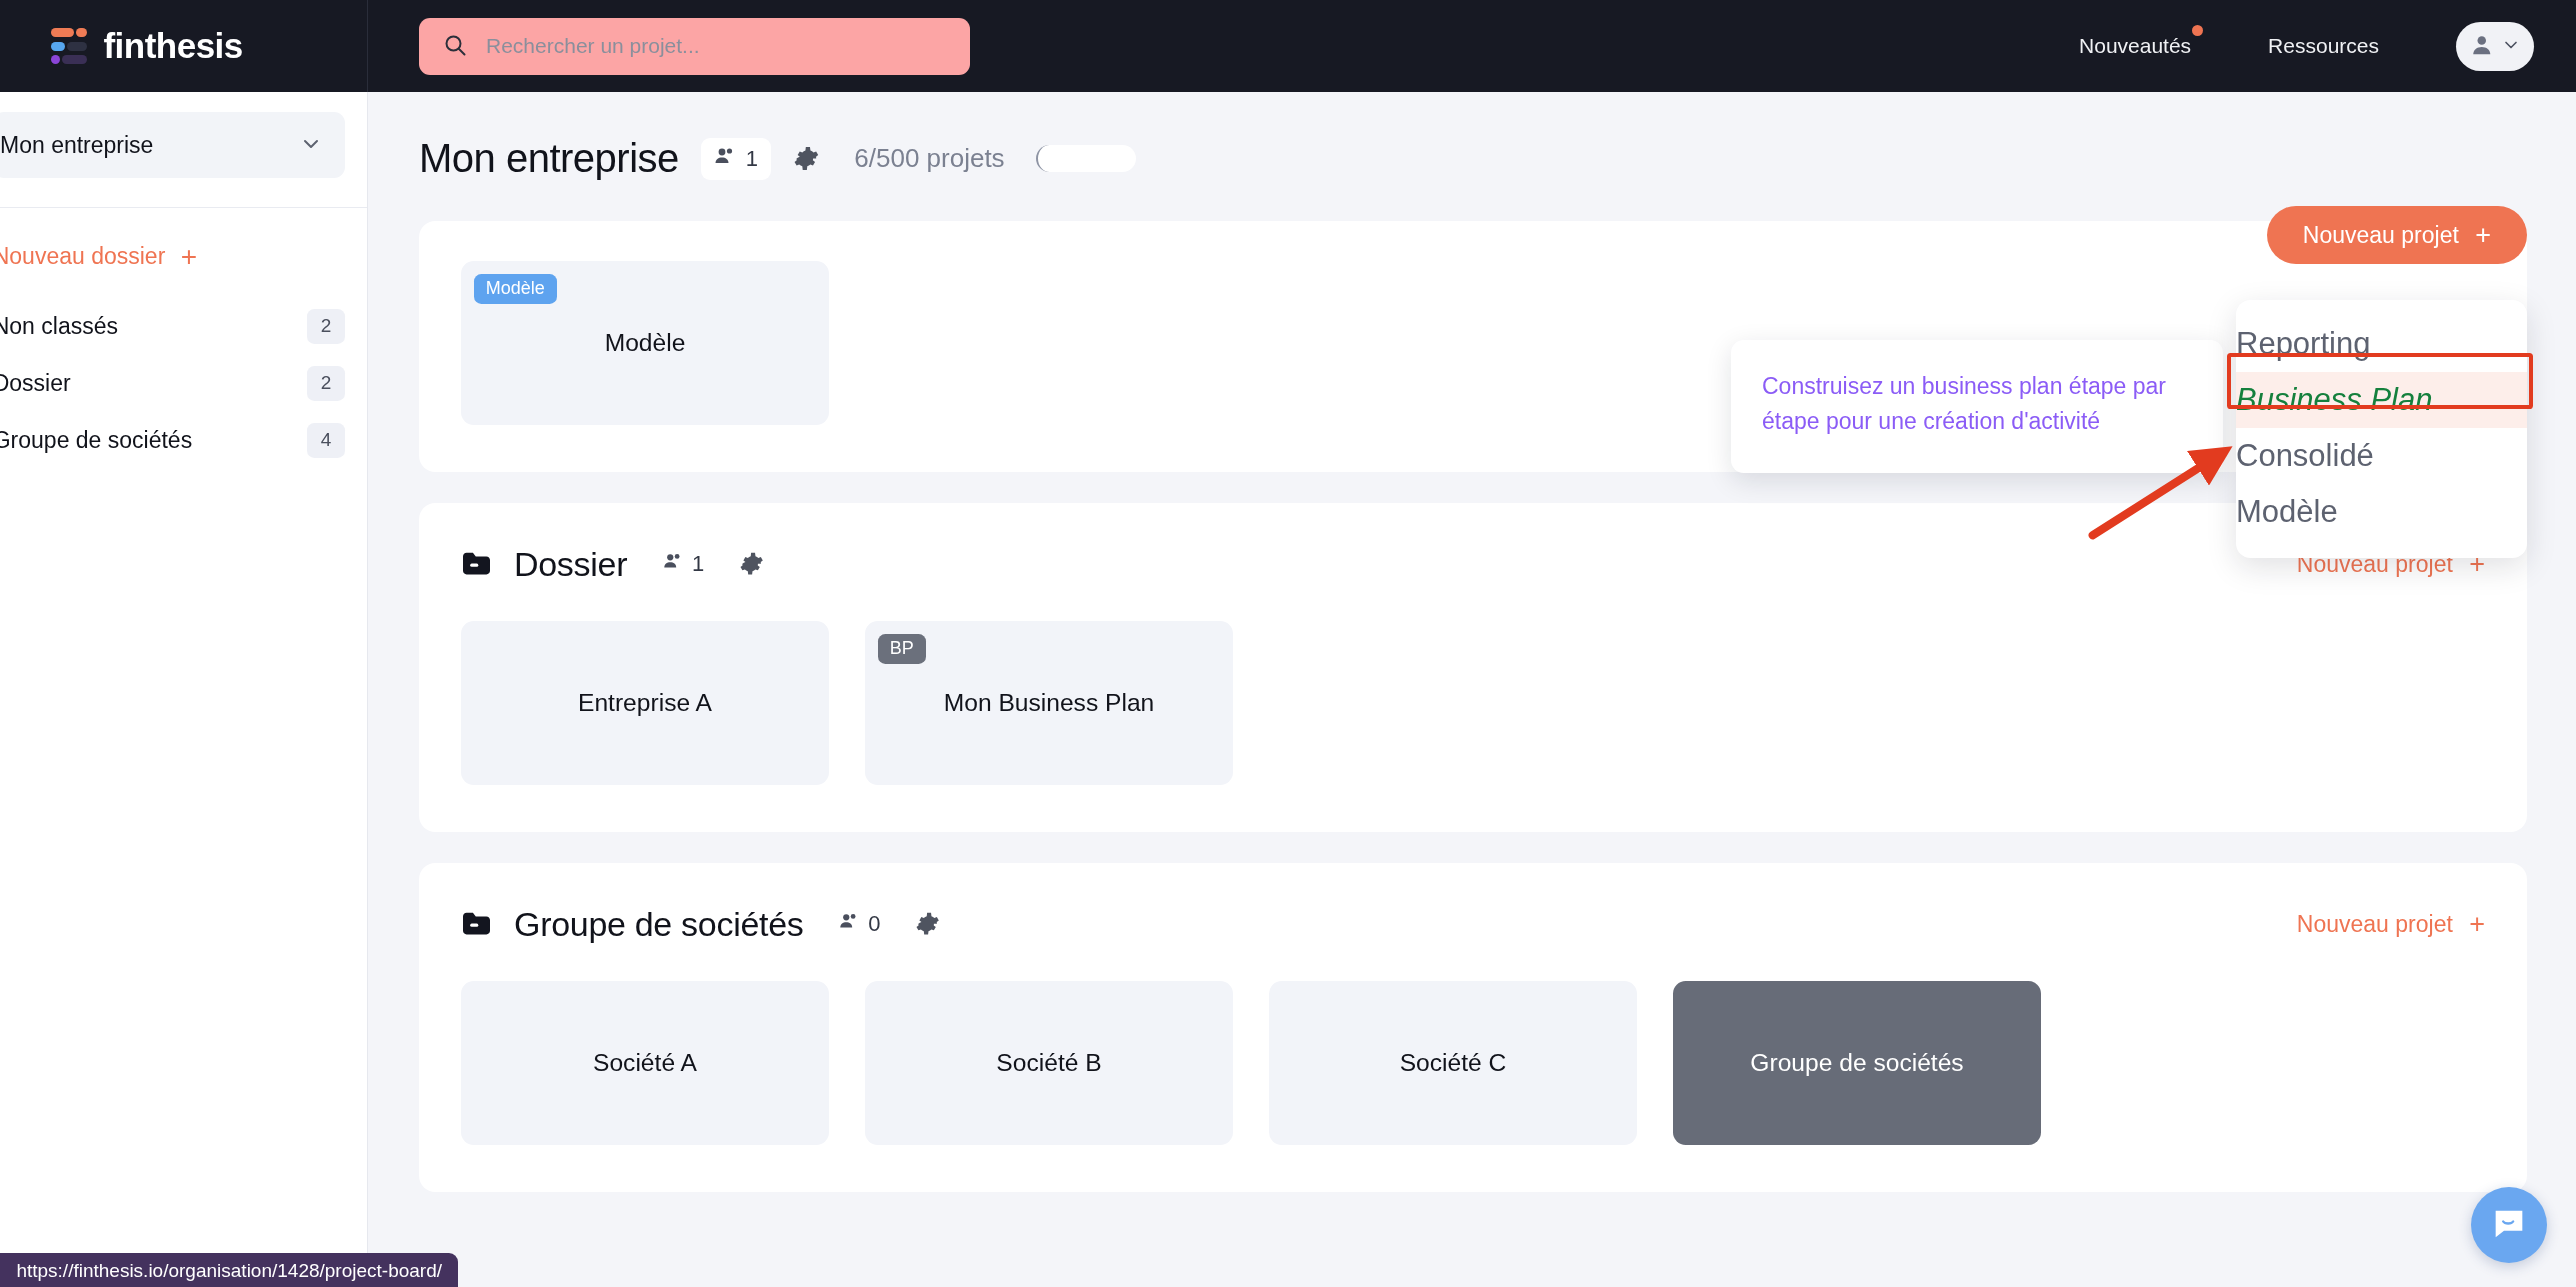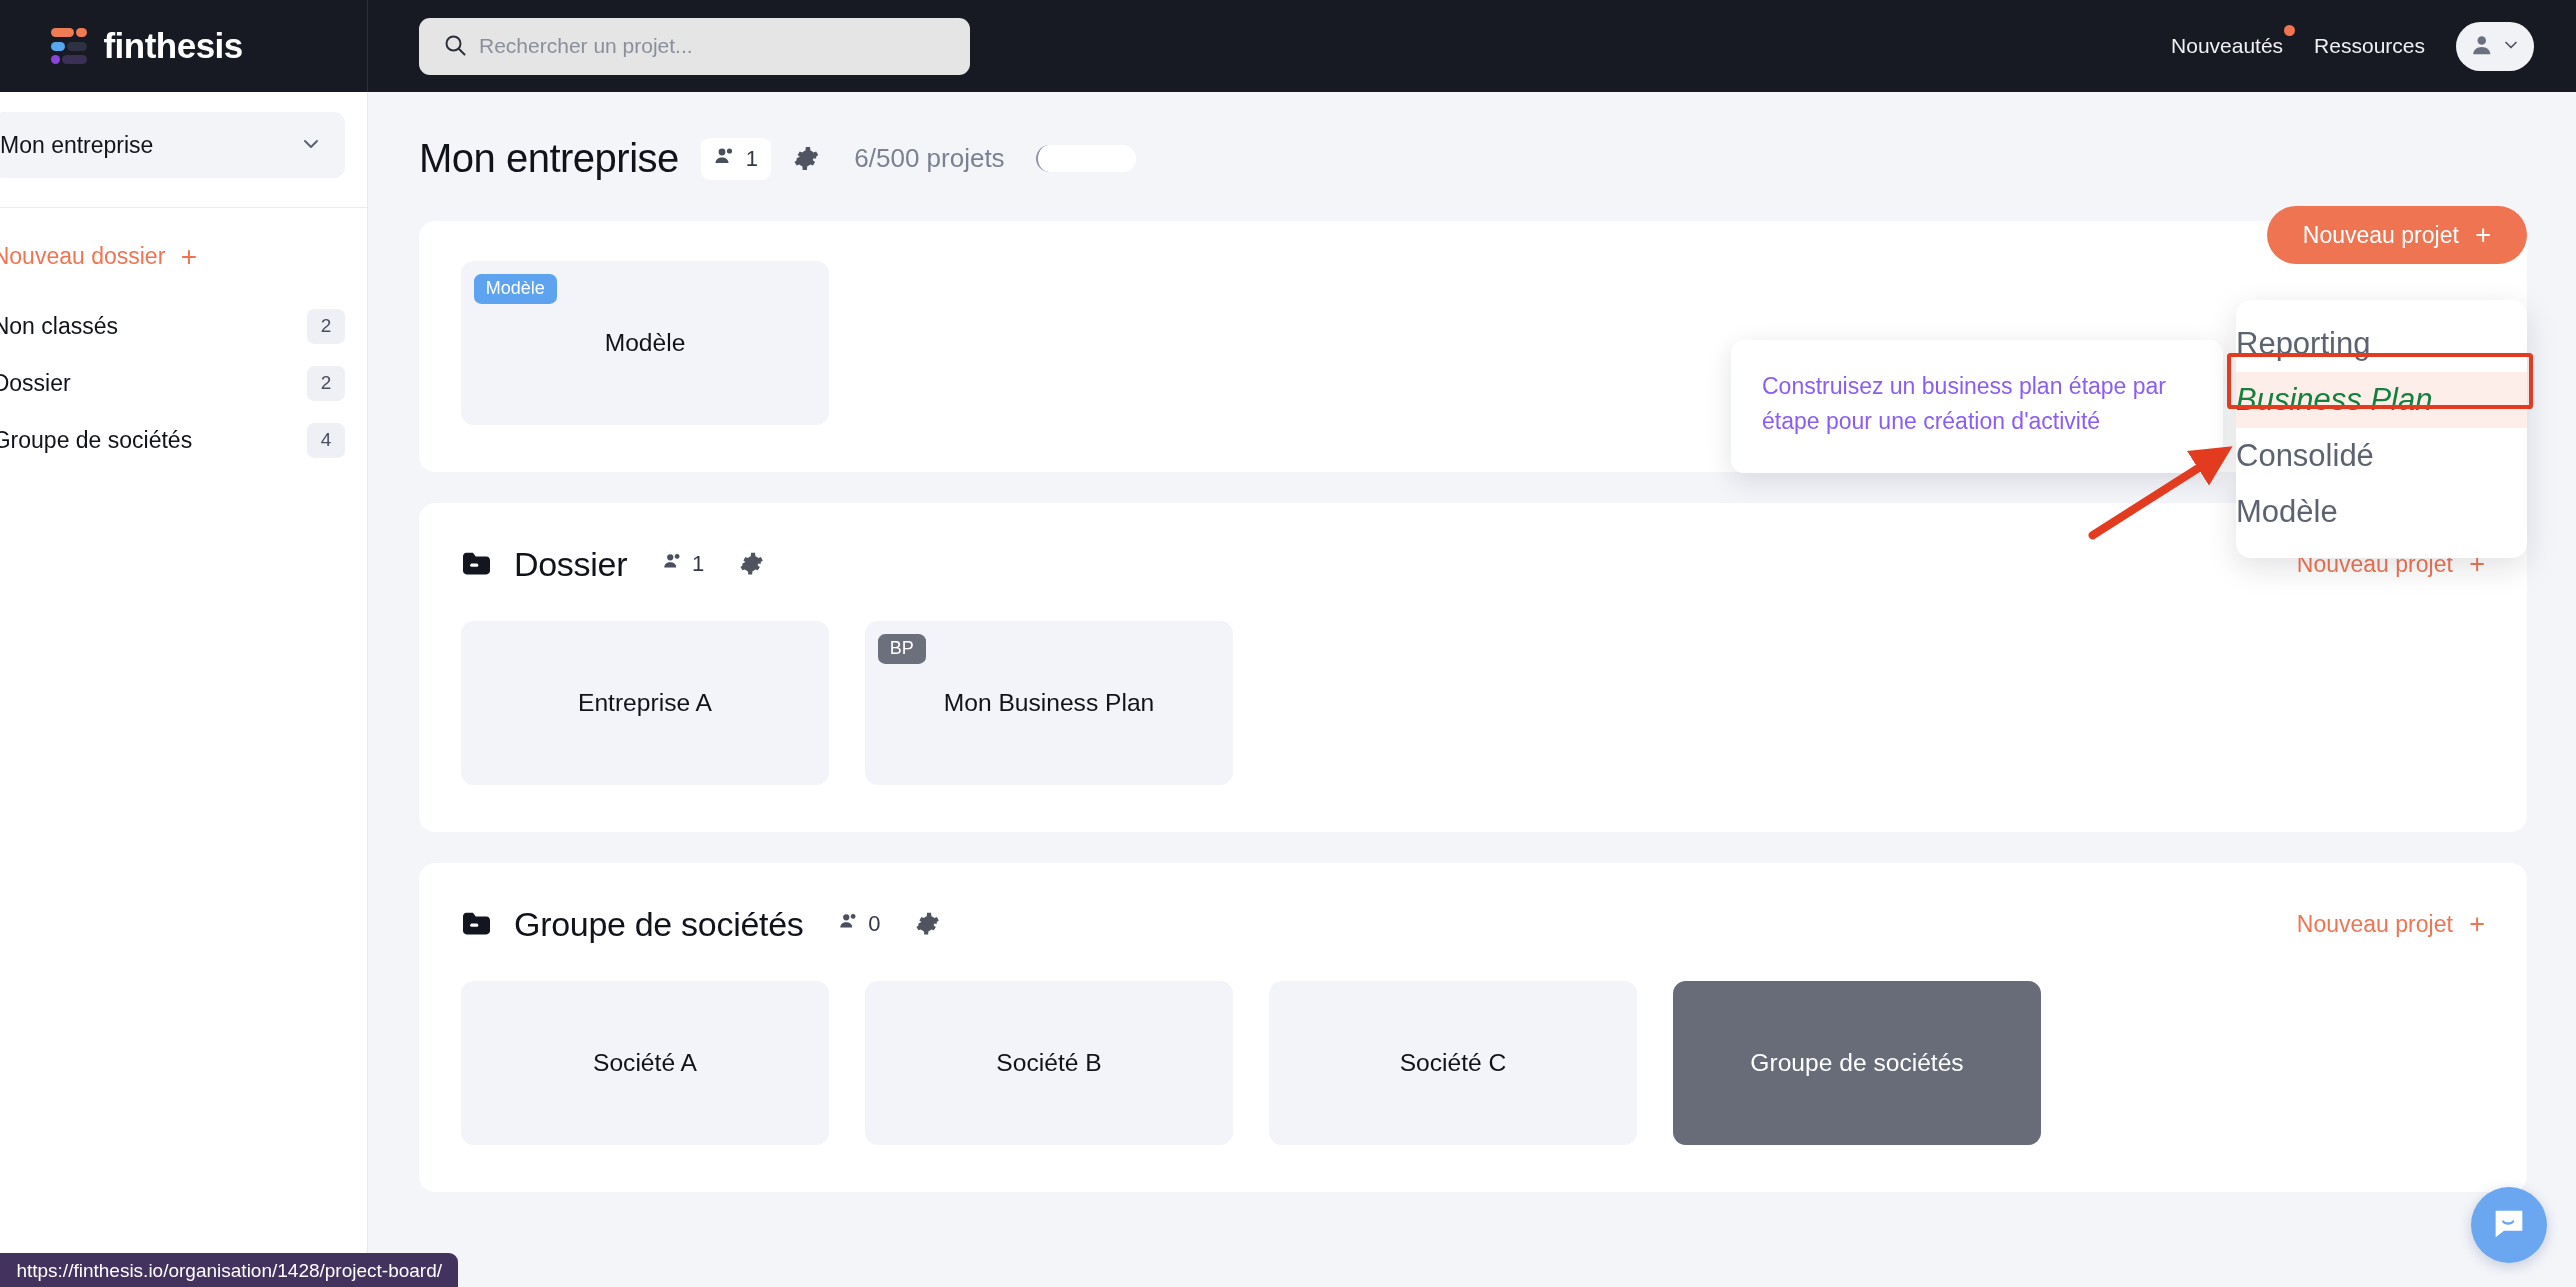--- a/index.html
+++ b/index.html
@@ -47,38 +47,38 @@
   .brand-text {
     color: #ffffff;
     font-size: 35px;
     letter-spacing: -0.5px;
     font-weight: 700;
   }
 
   .search-zone { flex: 1; display: flex; align-items: center; padding-left: 51px; }
   .search-box {
     width: 551px; height: 57px;
-    background: #e5e5e5;
+    background: #fca5a5;
     border-radius: 11px;
     display: flex; align-items: center;
     padding: 0 24px;
-    gap: 12px;
+    gap: 19px;
     border: none;
   }
   .search-box svg { flex: 0 0 auto; }
   .search-input {
     border: none; outline: none; background: transparent;
     font-family: "Liberation Sans", sans-serif;
     font-size: 21px; color: #3b3f4a; width: 100%;
   }
   .search-input::placeholder { color: #8a8f9c; }
 
   .nav-right {
     display: flex; align-items: center;
-    gap: 31px;
+    gap: 77px;
     padding-right: 42px;
   }
   .nav-link {
     color: #f0f1f4; font-size: 21px; position: relative;
     cursor: pointer; white-space: nowrap;
   }
   .nav-dot {
     position: absolute; top: -9px; right: -12px;
     width: 11px; height: 11px; border-radius: 50%;
     background: #ef7452;

